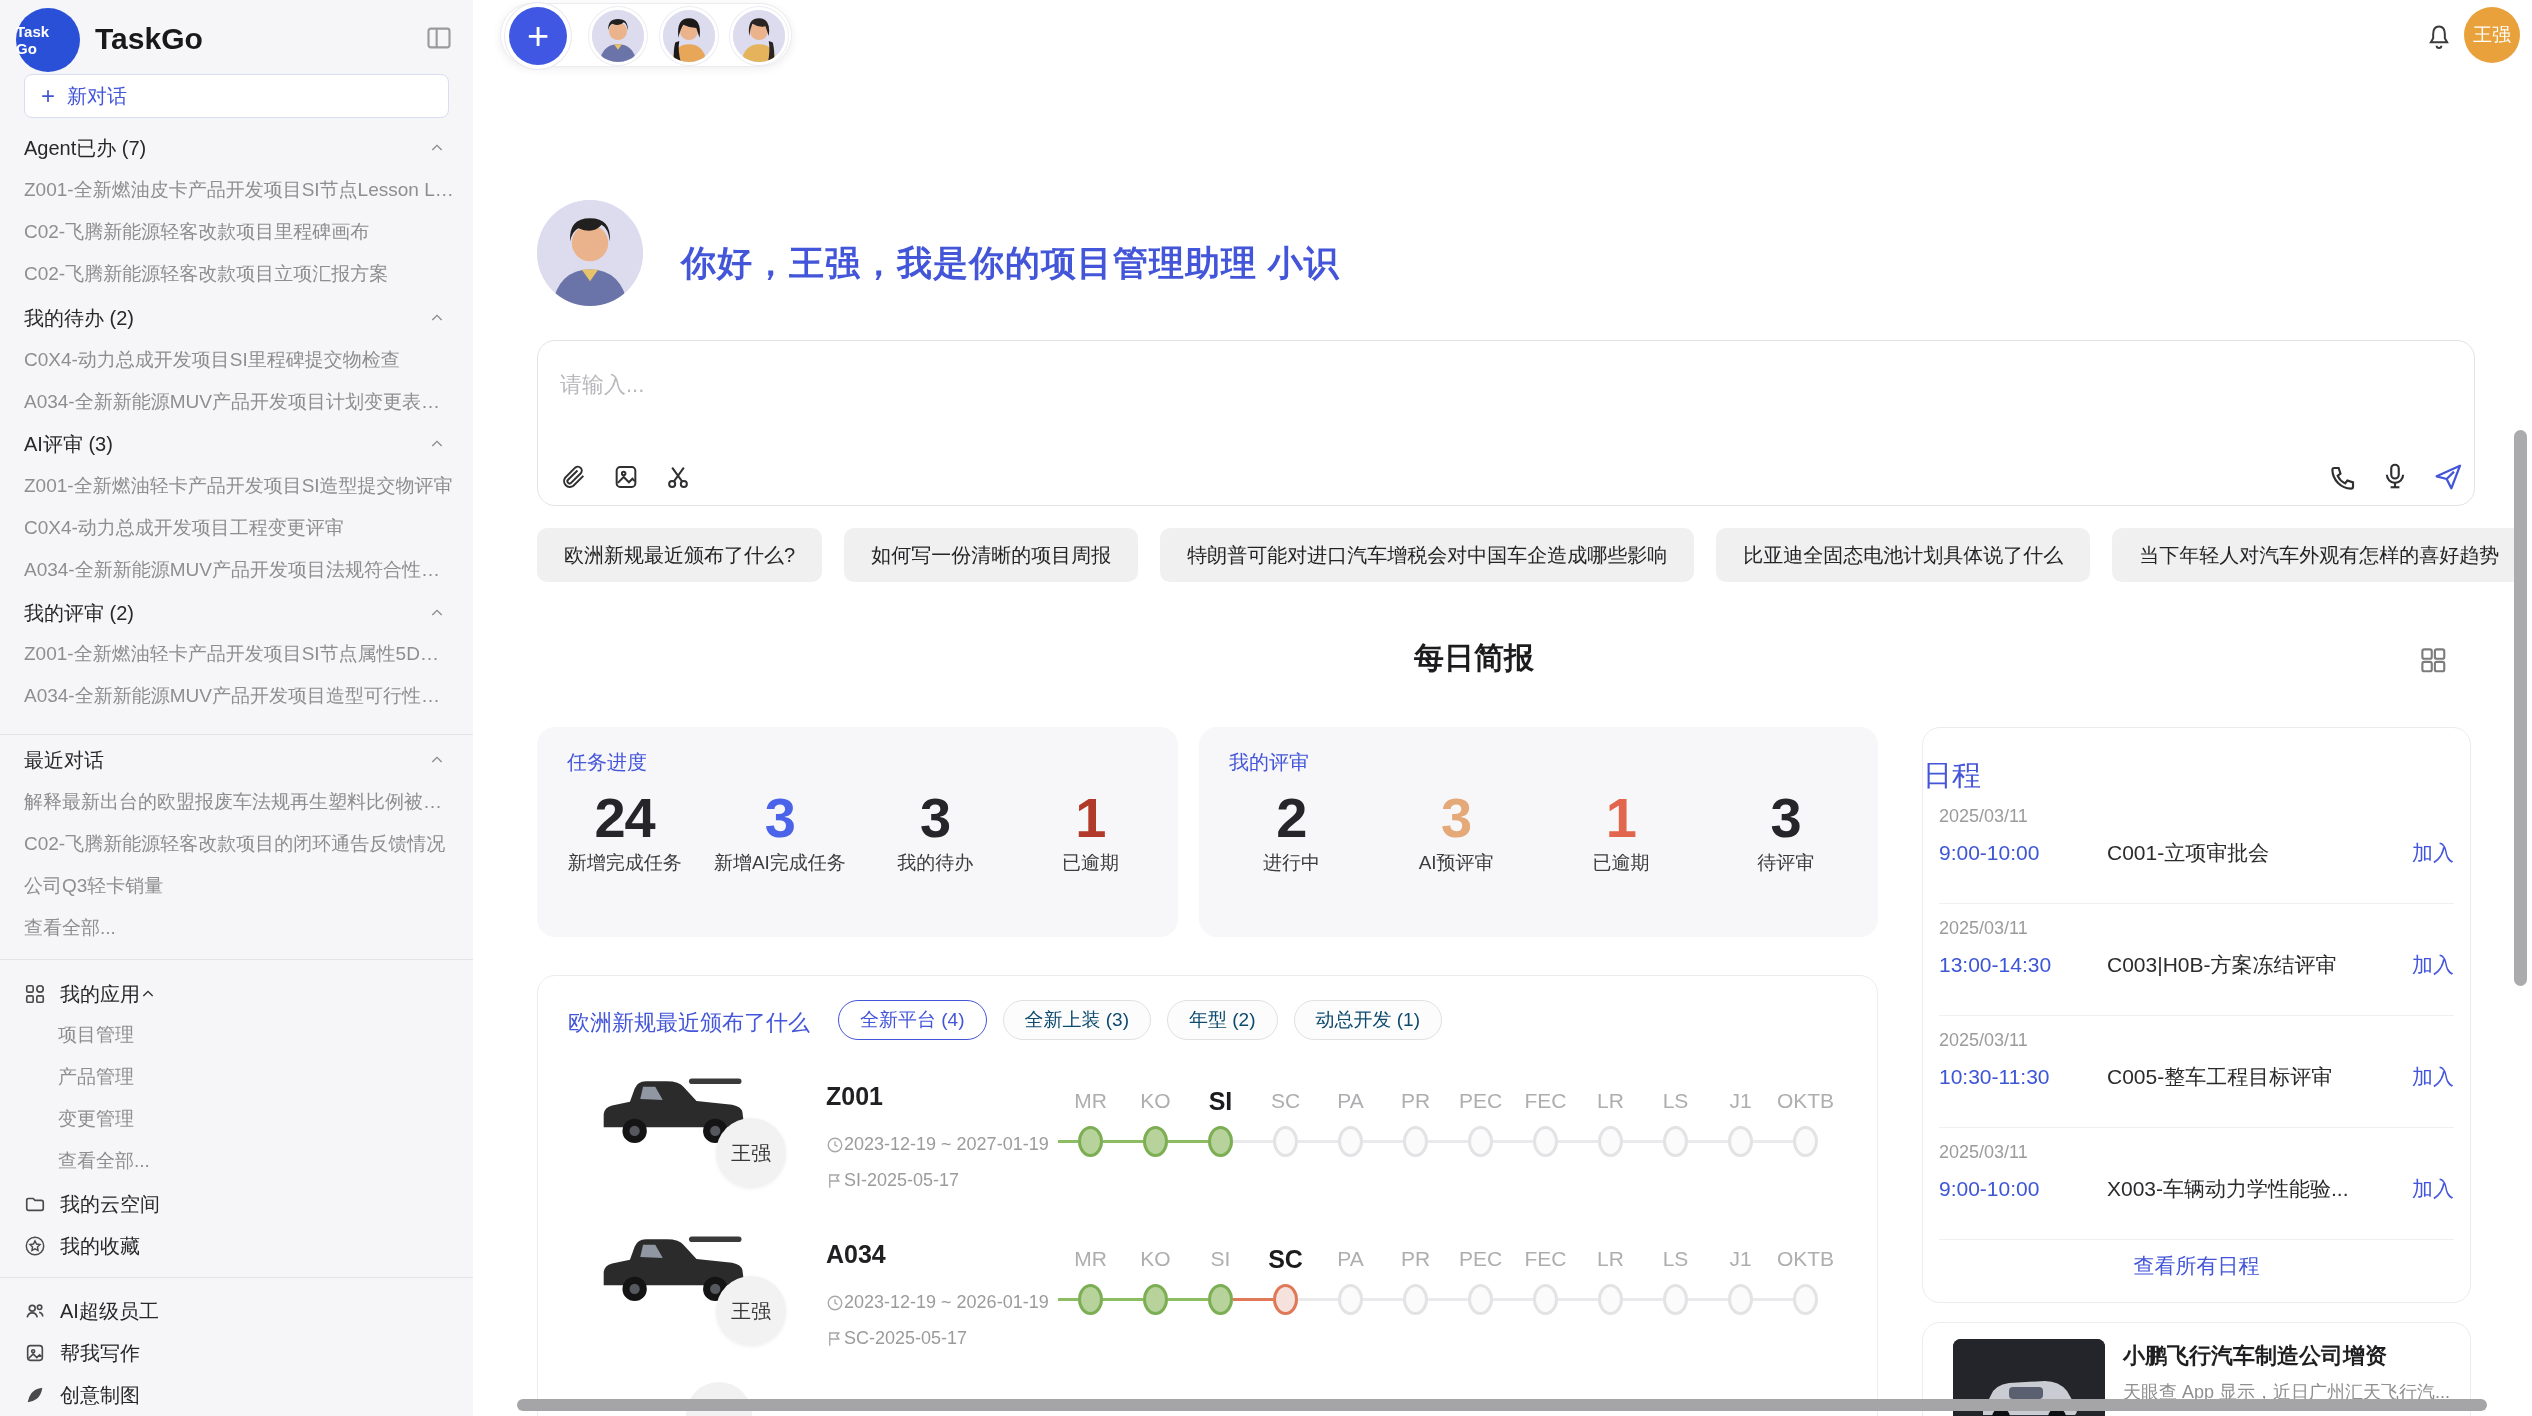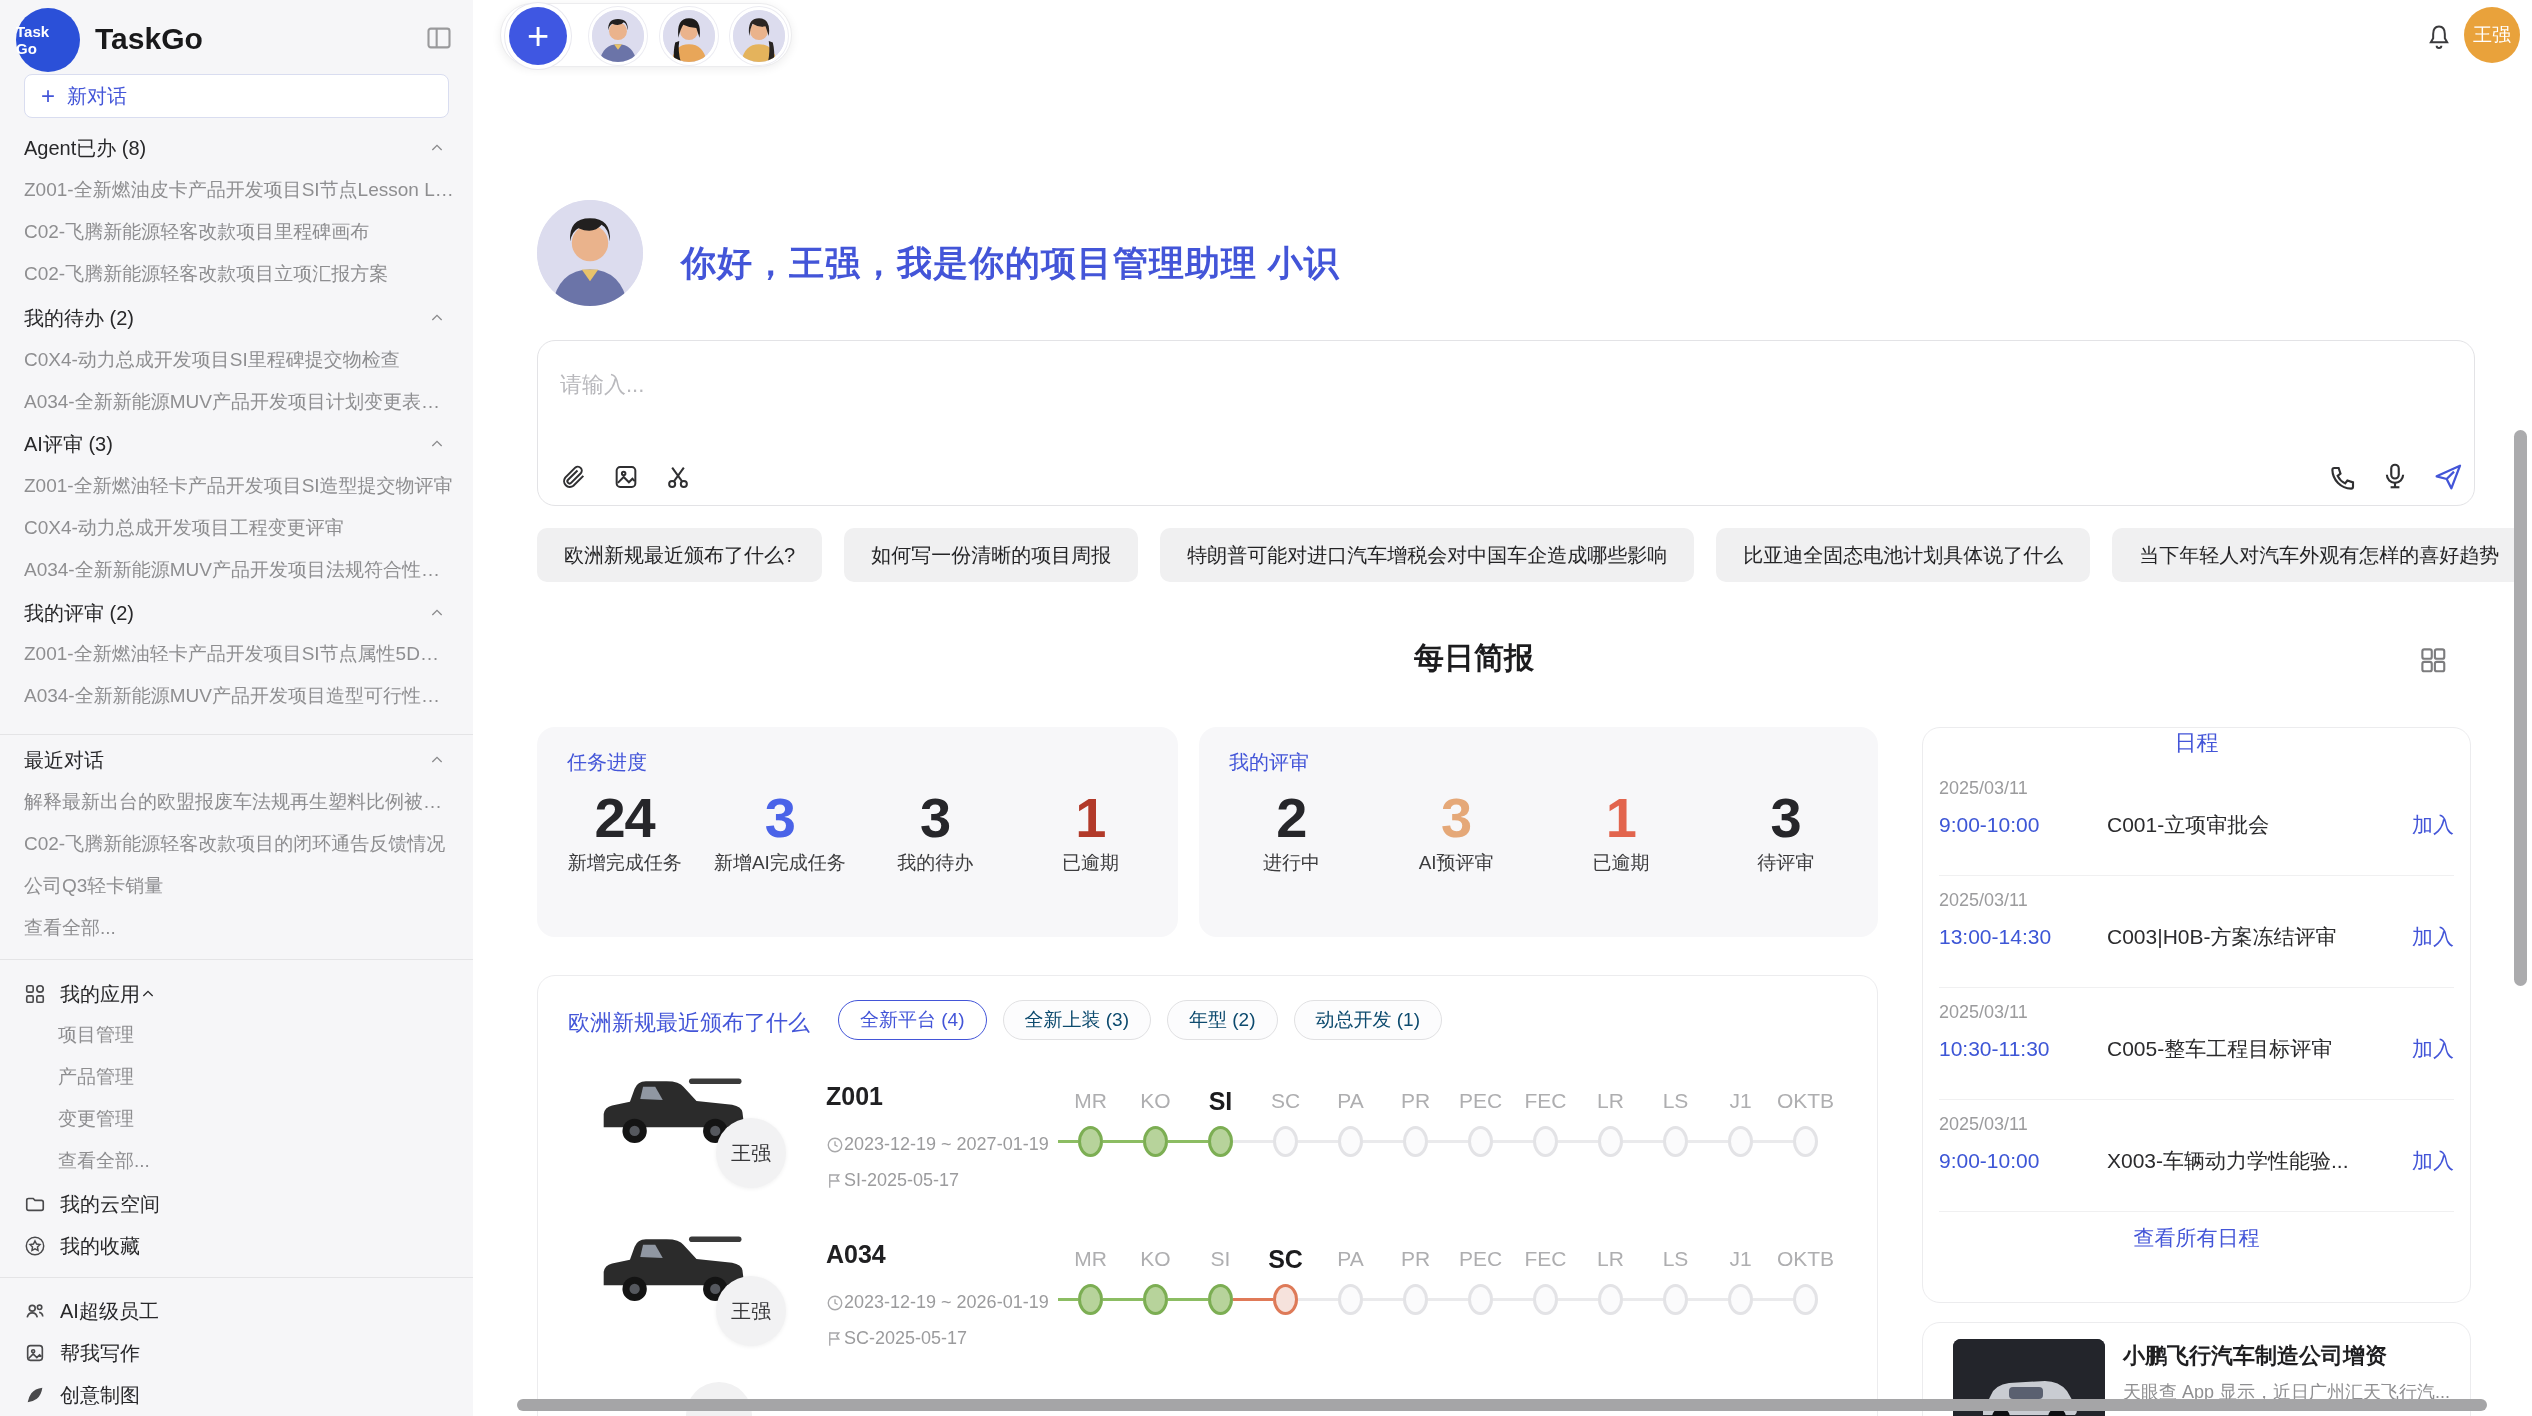--- a/index.html
+++ b/index.html
@@ -90,21 +90,21 @@
   .ms-line{flex:1;height:3px;background:#eaeaec}
   .ms-line.done{background:#8cbd63}
   .ms-line.overdue{background:#e07a58}
   .ms-line.none{background:transparent}
   .ms-node{width:25px;height:31px;border-radius:50%;flex:0 0 25px;background:#fbfbfc;border:3px solid #e3e3e6}
   .ms-node.done{background:#b7d39b;border-color:#7cae53}
   .ms-node.overdue{background:#f6e2dc;border-color:#de7a58}
   .next-row-sliver{position:absolute;left:148px;top:406px;width:66px;height:66px;border-radius:50%;background:#f1f1f2}
 
   .sched-card{position:absolute;left:1449px;top:727px;width:549px;height:576px;background:#fff;border:1px solid #ececee;border-radius:18px;overflow:hidden}
-  .sched-title{text-align:center;font-size:22px;color:#4355d8;height:36px}
+  .sched-title{margin-top:28px;text-align:left;font-size:29px;color:#4355d8;height:36px}
   .sch-item{position:relative;margin:0 16px;height:112px;border-bottom:1px solid #f0f0f1;padding-top:14px}
   .sch-item:last-of-type{border-bottom:1px solid #f0f0f1}
   .sch-date{font-size:18px;color:#9b9b9d}
   .sch-line{display:flex;align-items:center;margin-top:12px}
   .sch-time{width:168px;font-size:21px;color:#3d56d6}
   .sch-name{flex:1;font-size:21px;color:#2b2b2d;white-space:nowrap;overflow:hidden;text-overflow:ellipsis}
   .sch-join{font-size:21px;color:#4355d8;cursor:pointer;margin-left:14px}
   .sched-footer{margin-top:12px;text-align:center;font-size:21px;color:#4355d8;cursor:pointer}
 
   .news-card{position:absolute;left:1449px;top:1322px;width:549px;height:210px;background:#fff;border:1px solid #ececee;border-radius:18px;overflow:hidden}
@@ -130,21 +130,21 @@
         <line x1="10" y1="4" x2="10" y2="20"></line>
       </svg>
   </span>
 
   <button class="newchat-btn">
     <span class="plus">+</span>
     <span>新对话</span>
   </button>
 
   <div class="srow shead" style="top:127px">
-    <span>Agent已办 (8)</span>
+    <span>Agent已办 (7)</span>
     <span class="chev">
         <svg width="16" height="16" viewBox="0 0 24 24" fill="none" stroke="currentColor" stroke-width="2">
           <polyline points="5,15 12,8 19,15"></polyline>
         </svg>
       </span>
   </div>
   <div class="srow" style="top:169px">
       <span class="sitem">Z001-全新燃油皮卡产品开发项目SI节点Lesson Learn报告</span>
     </div>
   <div class="srow" style="top:211px">

